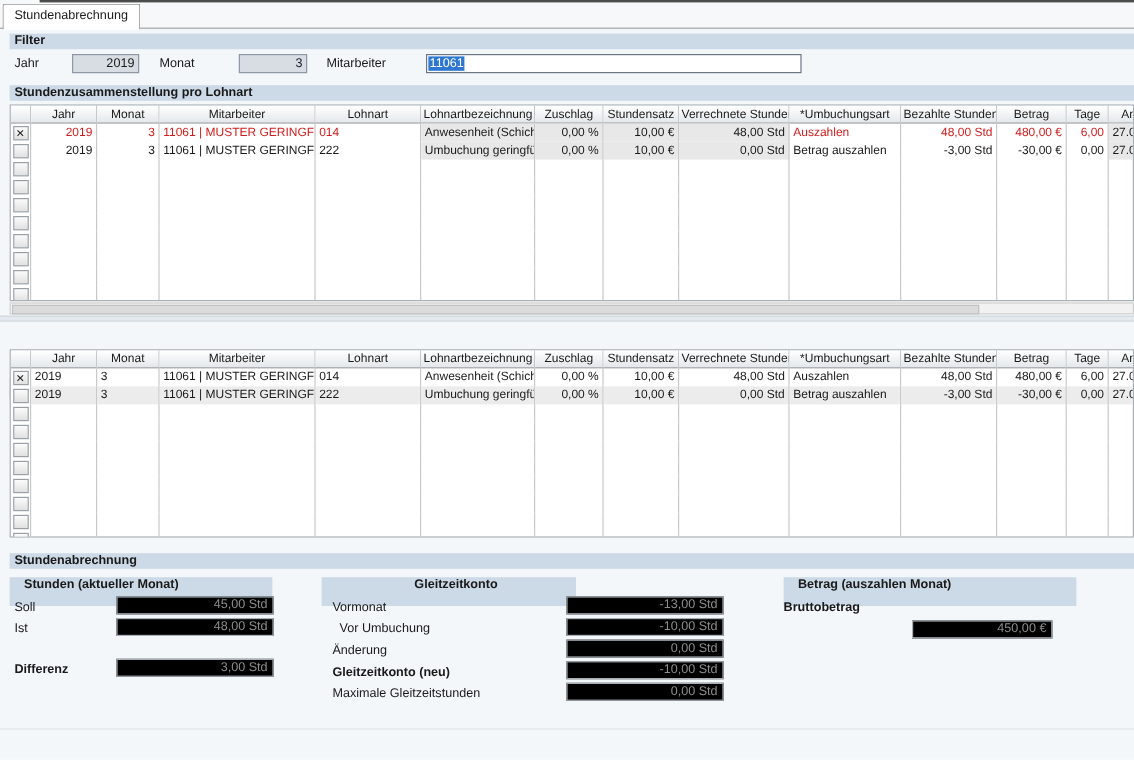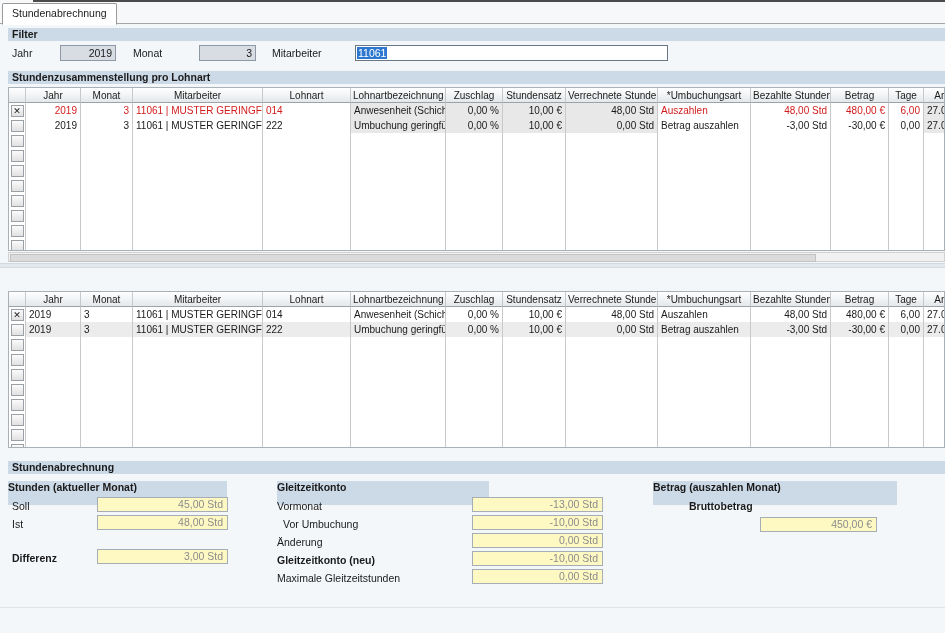--- a/index.html
+++ b/index.html
@@ -52,27 +52,27 @@
   .splitter{position:absolute;left:0;top:263px;width:945px;height:5px;background:#e3e9ee;border-top:1px solid #d2d9df;border-bottom:1px solid #d2d9df;box-sizing:border-box;}
 
   
   .tabs2{position:absolute;left:8px;top:270px;height:20px;margin-top:44px;}
   .tab2{display:inline-block;font-size:10.5px;padding:0 8px;vertical-align:bottom;box-sizing:border-box;}
   .tab2.active{background:#fff;border:1px solid #9a9a9a;height:19px;line-height:18px;border-radius:2px 2px 0 0;}
   .tab2.inactive{background:#eef1f4;border:1px solid #b0b6bc;height:17px;line-height:16px;margin-left:2px;border-radius:2px 2px 0 0;}
 
   
   .gband{position:absolute;top:481px;height:24px;background:#ccd9e6;font-weight:bold;line-height:13px;
-         padding-left:0;box-sizing:border-box;font-size:10.5px;}
+         padding-left:12px;box-sizing:border-box;font-size:10.5px;}
   #gh-stunden{left:8px;width:219px;}
-  #gh-gleit{left:277px;width:212px;}
+  #gh-gleit{left:268px;width:212px;text-align:center;}
   #gh-betrag{left:653px;width:244px;}
   .blabel{position:absolute;font-size:10.5px;}
   .blabel.bold{font-weight:bold;}
-  .bfield{position:absolute;height:15px;background:#fef9c3;border:1px solid #a6adb5;box-sizing:border-box;
+  .bfield{position:absolute;height:15px;background:#000000;border:1px solid #a6adb5;box-sizing:border-box;
           text-align:right;color:#8c8c8c;line-height:13px;padding:0 4px;font-size:10.5px;}
   .botdivider{position:absolute;left:0;top:607px;width:945px;height:1px;background:#e0e5e9;}
 </style>
 </head>
 <body>
 
 <div class="page">
 
   <div class="topstrip"></div>
   <div class="darkedge"></div>
@@ -513,17 +513,17 @@
   <span class="blabel" style="left:283px;top:518px">Vor Umbuchung</span>
   <div class="bfield" style="left:472px;top:515px;width:131px">-10,00 Std</div>
   <span class="blabel" style="left:277px;top:536px">Änderung</span>
   <div class="bfield" style="left:472px;top:533px;width:131px">0,00 Std</div>
   <span class="blabel bold" style="left:277px;top:554px">Gleitzeitkonto (neu)</span>
   <div class="bfield" style="left:472px;top:551px;width:131px">-10,00 Std</div>
   <span class="blabel" style="left:277px;top:572px">Maximale Gleitzeitstunden</span>
   <div class="bfield" style="left:472px;top:569px;width:131px">0,00 Std</div>
 
   <div class="gband" id="gh-betrag">Betrag (auszahlen Monat)</div>
-  <span class="blabel bold" style="left:689px;top:500px">Bruttobetrag</span>
+  <span class="blabel bold" style="left:653px;top:500px">Bruttobetrag</span>
   <div class="bfield" style="left:760px;top:517px;width:117px">450,00 €</div>
 
   <div class="botdivider"></div>
 </div>
 
 </body></html>

